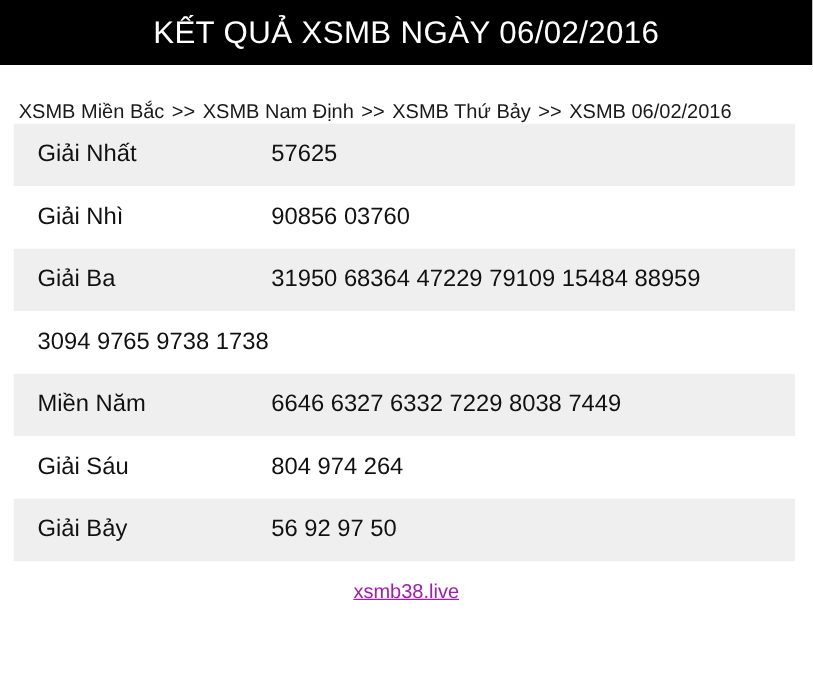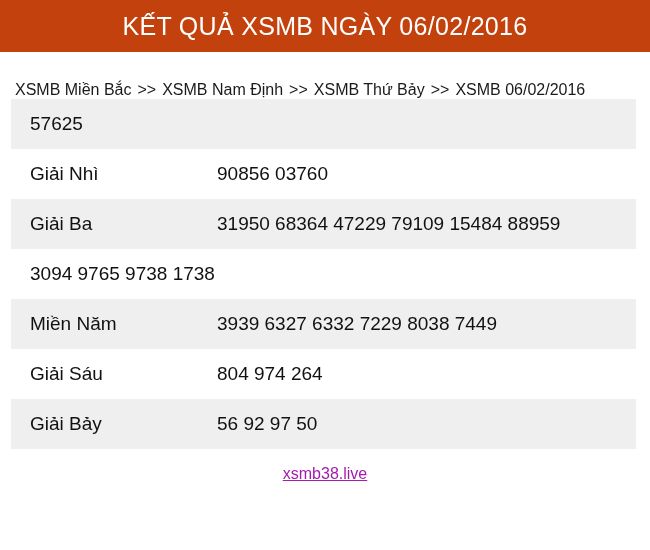--- a/index.html
+++ b/index.html
@@ -6,21 +6,21 @@
   html, body {
     width: 650px;
     height: 550px;
     background: #ffffff;
     font-family: "Liberation Sans", "DejaVu Sans", sans-serif;
     color: #111111;
     overflow: hidden;
   }
   .header {
     height: 52px;
-    background: #c2410c;
+    background: #000000;
     display: flex;
     align-items: center;
     justify-content: center;
   }
   .header-title {
     color: #ffffff;
     font-size: 25px;
     font-weight: 500;
     letter-spacing: 0.3px;
     white-space: nowrap;
@@ -88,40 +88,41 @@
   <span class="sep">&gt;&gt;</span>
   <span class="crumb">XSMB Thứ Bảy</span>
   <span class="sep">&gt;&gt;</span>
   <span class="crumb">XSMB 06/02/2016</span>
 </nav>
 
 <div class="results-table">
 
 
   <div class="result-row">
+    <div class="prize-label">Giải Nhất</div>
     <div class="prize-numbers">57625</div>
   </div>
 
   <div class="result-row">
     <div class="prize-label">Giải Nhì</div>
     <div class="prize-numbers">90856 03760</div>
   </div>
 
   <div class="result-row">
     <div class="prize-label">Giải Ba</div>
     <div class="prize-numbers">31950 68364 47229 79109 15484 88959</div>
   </div>
 
   <div class="result-row">
     <div class="prize-numbers">3094 9765 9738 1738</div>
   </div>
 
   <div class="result-row">
     <div class="prize-label">Miền Năm</div>
-    <div class="prize-numbers">3939 6327 6332 7229 8038 7449</div>
+    <div class="prize-numbers">6646 6327 6332 7229 8038 7449</div>
   </div>
 
   <div class="result-row">
     <div class="prize-label">Giải Sáu</div>
     <div class="prize-numbers">804 974 264</div>
   </div>
 
   <div class="result-row">
     <div class="prize-label">Giải Bảy</div>
     <div class="prize-numbers">56 92 97 50</div>

